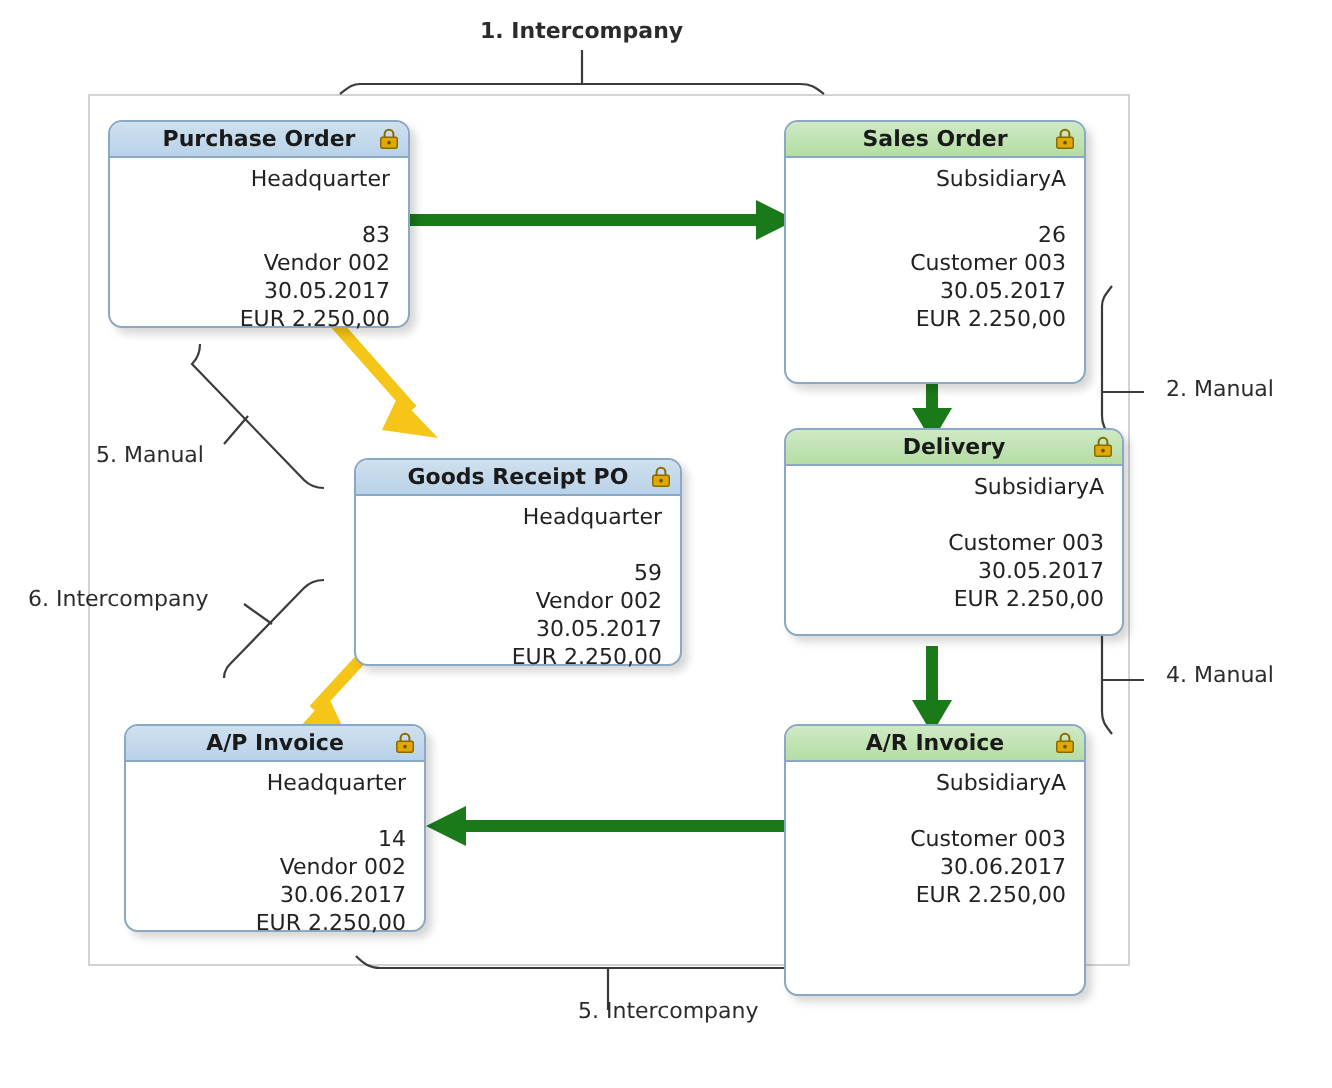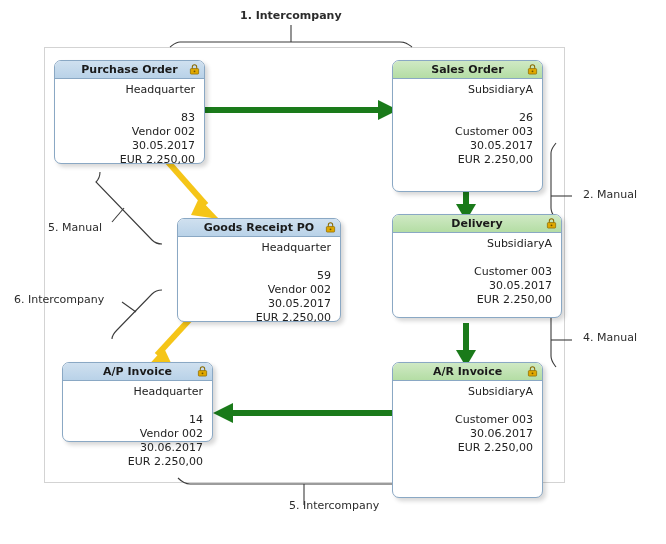--- a/index.html
+++ b/index.html
@@ -133,21 +133,21 @@
     </div>
     <div class="body">
       <div class="org ln">SubsidiaryA</div>
       <div class="ln">26</div>
       <div class="ln">Customer 003</div>
       <div class="ln">30.05.2017</div>
       <div class="ln">EUR 2.250,00</div>
     </div>
   </div>
 
-  <div class="node blue" style="left:177px;top:218px;width:164px;height:104px;">
+  <div class="node blue" style="left:177px;top:229px;width:164px;height:104px;">
     <div class="hdr">
       <span>Goods Receipt PO</span>
       <svg class="lock" viewBox="0 0 12 12">
         <rect x="1.5" y="5" width="9" height="6" rx="1" fill="#e0a800" stroke="#8a6a00" stroke-width="0.8"></rect>
         <path d="M3.6 5 V3.3 a2.4 2.4 0 0 1 4.8 0 V5" fill="none" stroke="#8a6a00" stroke-width="1.1"></path>
         <circle cx="6" cy="8" r="1" fill="#6b5200"></circle>
       </svg>
     </div>
     <div class="body">
       <div class="org ln">Headquarter</div>
@@ -168,21 +168,21 @@
       </svg>
     </div>
     <div class="body">
       <div class="org ln">SubsidiaryA</div>
       <div class="ln">Customer 003</div>
       <div class="ln">30.05.2017</div>
       <div class="ln">EUR 2.250,00</div>
     </div>
   </div>
 
-  <div class="node blue" style="left:62px;top:362px;width:151px;height:80px;">
+  <div class="node blue" style="left:62px;top:362px;width:151px;height:104px;">
     <div class="hdr">
       <span>A/P Invoice</span>
       <svg class="lock" viewBox="0 0 12 12">
         <rect x="1.5" y="5" width="9" height="6" rx="1" fill="#e0a800" stroke="#8a6a00" stroke-width="0.8"></rect>
         <path d="M3.6 5 V3.3 a2.4 2.4 0 0 1 4.8 0 V5" fill="none" stroke="#8a6a00" stroke-width="1.1"></path>
         <circle cx="6" cy="8" r="1" fill="#6b5200"></circle>
       </svg>
     </div>
     <div class="body">
       <div class="org ln">Headquarter</div>

